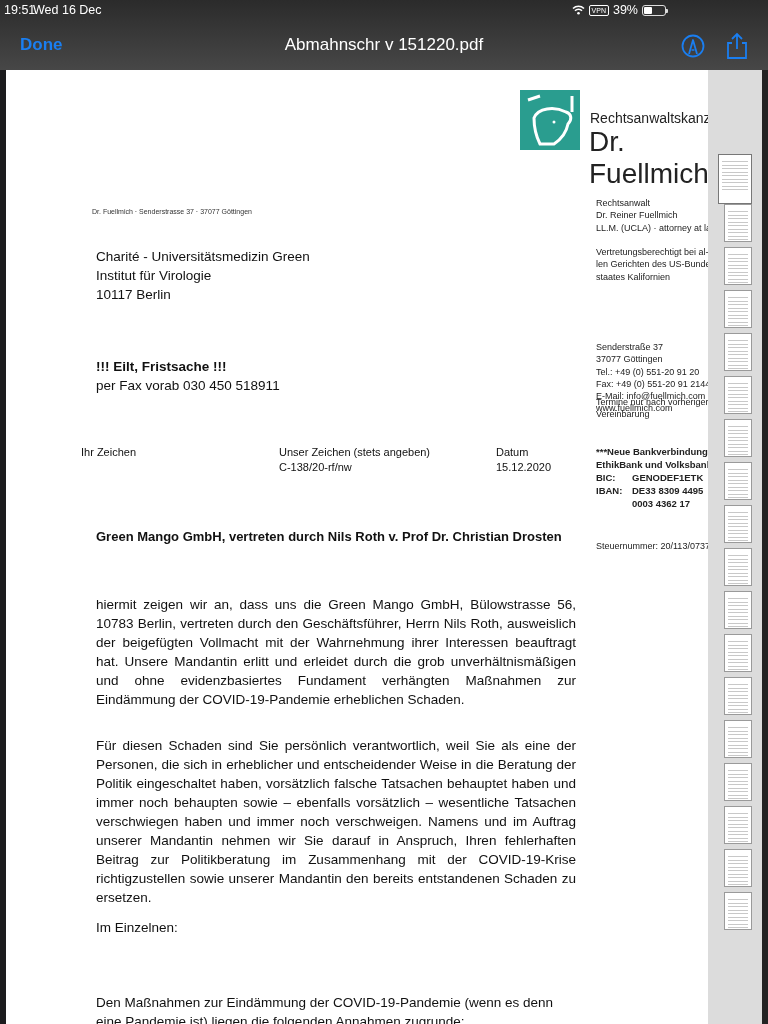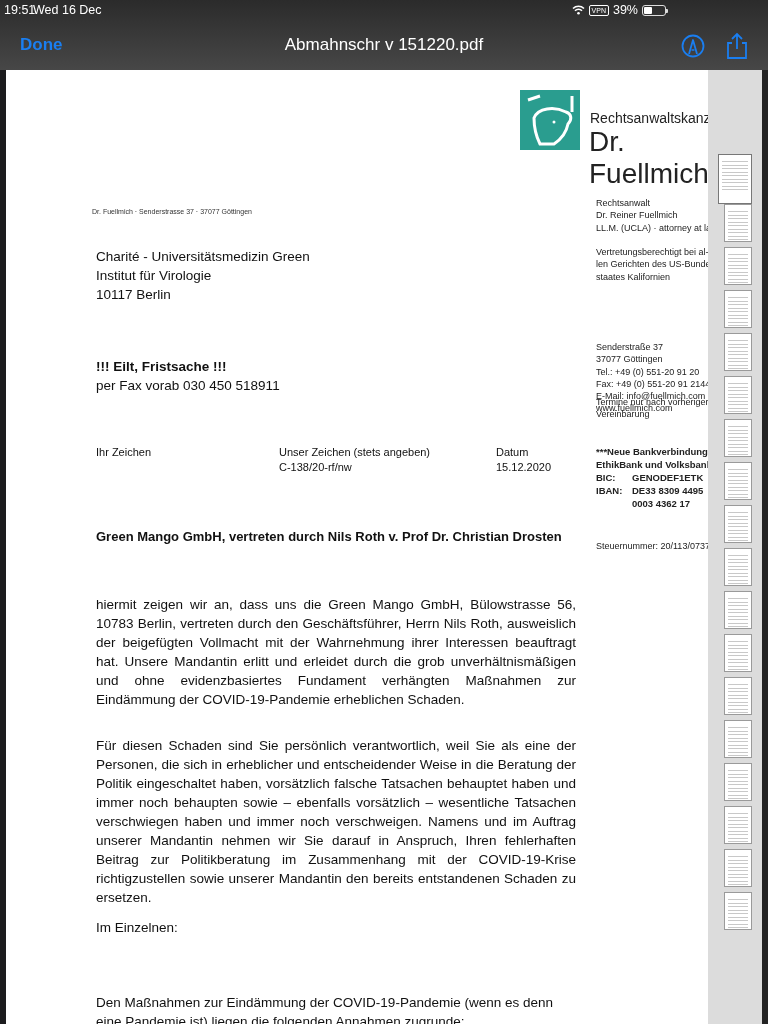--- a/index.html
+++ b/index.html
@@ -44,21 +44,21 @@
     .firm-sub { position: absolute; left: 584px; top: 40px; font-size: 14px; color: #222; }
     .firm-name { position: absolute; left: 583px; top: 56px; font-size: 28px; color: #222; }
 
     .sender-line { position: absolute; left: 86px; top: 138px; font-size: 7px; color: #333; }
 
     .addr { position: absolute; left: 90px; top: 177px; font-size: 13.5px; line-height: 19px; }
     .urgent { position: absolute; left: 90px; top: 289px; font-size: 13.5px; font-weight: bold; }
     .fax { position: absolute; left: 90px; top: 308px; font-size: 13.5px; }
 
     .ref { position: absolute; top: 375px; font-size: 11px; line-height: 15px; }
-    .ref.c1 { left: 90px; } .ref.c2 { left: 273px; } .ref.c3 { left: 490px; }
+    .ref.c1 { left: 75px; } .ref.c2 { left: 273px; } .ref.c3 { left: 490px; }
 
     .subject { position: absolute; left: 90px; top: 459px; font-size: 13px; font-weight: bold; white-space: nowrap; }
     .salutation { position: absolute; left: 90px; top: 497px; font-size: 13.5px; }
     .para { position: absolute; left: 90px; width: 480px; font-size: 13.5px; line-height: 19px; text-align: justify; }
     .para.p1 { top: 525px; }
     .para.p2 { top: 666px; }
     .einzelnen { position: absolute; left: 90px; top: 850px; font-size: 13.5px; }
     .section-head { position: absolute; left: 90px; top: 905px; font-size: 13.5px; font-weight: bold; }
     .section-text { position: absolute; left: 90px; top: 923px; width: 480px; font-size: 13.5px; line-height: 19px; }
 

